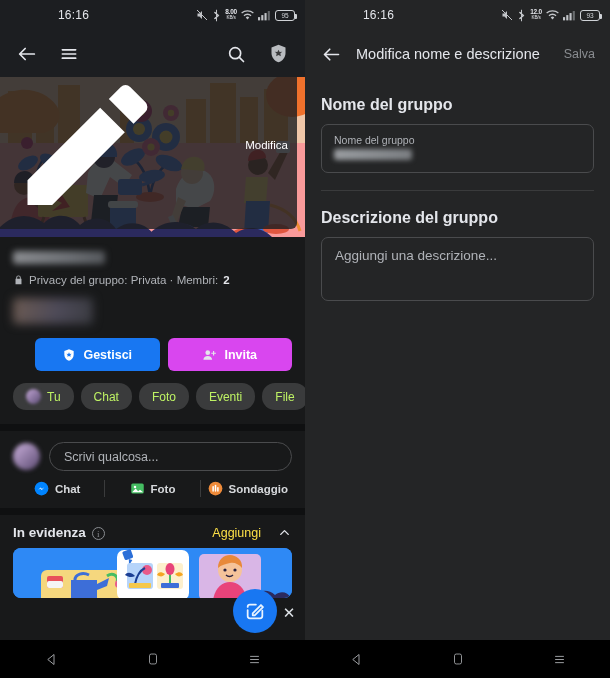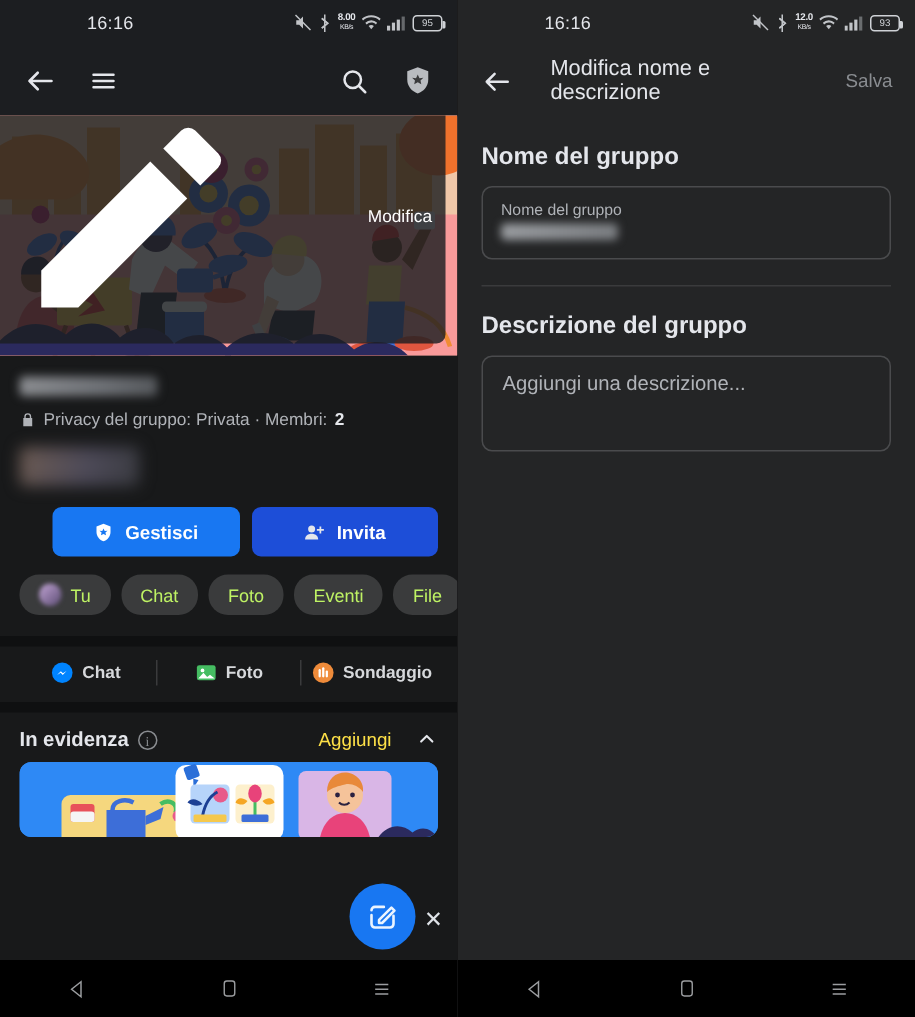--- a/index.html
+++ b/index.html
@@ -62,21 +62,21 @@
   .members-redacted { width:80px; height:26px; margin:12px 0 8px; border-radius:4px;
       background:linear-gradient(100deg,#6b5a52,#4d4a58 55%,#3a3b41);
       filter:blur(5px); }
 
   
   .actions { display:flex; gap:8px; padding:6px 13px 0;margin-left:22px; }
   .btn { flex:1; height:33px; border-radius:6px; display:flex; align-items:center;
          justify-content:center; gap:7px; font-size:12.5px; font-weight:bold;
          color:#fff; cursor:pointer; }
   .btn.primary { background:#1877f2; }
-  .btn.secondary { background:#1d4ed8; }
+  .btn.secondary { background:#d946ef; }
 
   
   .chips { display:flex; gap:7px; padding:12px 0 0 13px; overflow:hidden; }
   .chip { height:27px; border-radius:13px; background:#3a3b3c; color:#bef264;
           font-size:12px; display:flex; align-items:center; padding:0 13px; gap:6px;
           white-space:nowrap; cursor:pointer; flex:none; }
   .chip .avatar-mini { width:15px; height:15px; border-radius:50%;
       background:linear-gradient(135deg,#c3a6d6,#5a4b72); filter:blur(1.4px); }
 
   .divider { height:7px; background:#0f1011; margin-top:14px; }
@@ -106,21 +106,21 @@
 
   
   .fab { position:absolute; right:28px; bottom:45px; width:44px; height:44px;
       border-radius:50%; background:#1877f2; display:flex; align-items:center;
       justify-content:center; cursor:pointer; z-index:5; }
   .fab-close { position:absolute; right:7px; bottom:56px; width:18px; height:18px;
       display:flex; align-items:center; justify-content:center; color:#dfe3e8;
       font-size:15px; z-index:6; cursor:pointer; }
 
   
-  .toolbar-right { height:48px; display:flex; align-items:center; padding:0 13px; gap:23px;
+  .toolbar-right { height:48px; display:flex; align-items:center; padding:0 13px; gap:12px;
       background:#242526; }
   .tr-title { color:#e4e6eb; font-size:14.5px; flex:1; }
   .tr-save { color:#8a8d91; font-size:12.5px; cursor:pointer; padding-right:2px; }
 
   .section-title { color:#e4e6eb; font-size:16px; font-weight:bold; padding:18px 16px 10px; }
   .field-box { margin:0 16px; border:1px solid #4a4b4d; border-radius:7px;
       padding:9px 12px 11px; min-height:49px; cursor:text; }
   .field-label { color:#b0b3b8; font-size:10.5px; margin-bottom:3px; }
   .field-redacted { width:78px; height:11px; border-radius:3px;
       background:linear-gradient(90deg,#9a9da1,#7b7e82);
@@ -362,20 +362,26 @@
         <span>Eventi</span>
       </div>
       <div class="chip">
         <span>File</span>
       </div>
 
     </div>
 
     <div class="divider"></div>
 
+    <div class="composer">
+      <span class="avatar"></span>
+      <div class="field">
+        <span>Scrivi qualcosa...</span>
+      </div>
+    </div>
     <div class="quick">
       <div class="quick-item">
         <svg width="15" height="15" viewBox="0 0 24 24">
           <circle cx="12" cy="12" r="11" fill="#0084ff"></circle>
           <path d="M6.5 14.5l4-4.2 2.2 2.3 3.8-2.6-4 4.3-2.2-2.3-3.8 2.5z" fill="#fff"></path>
         </svg>
         <span>Chat</span>
       </div>
       <span class="qsep"></span>
       <div class="quick-item">

